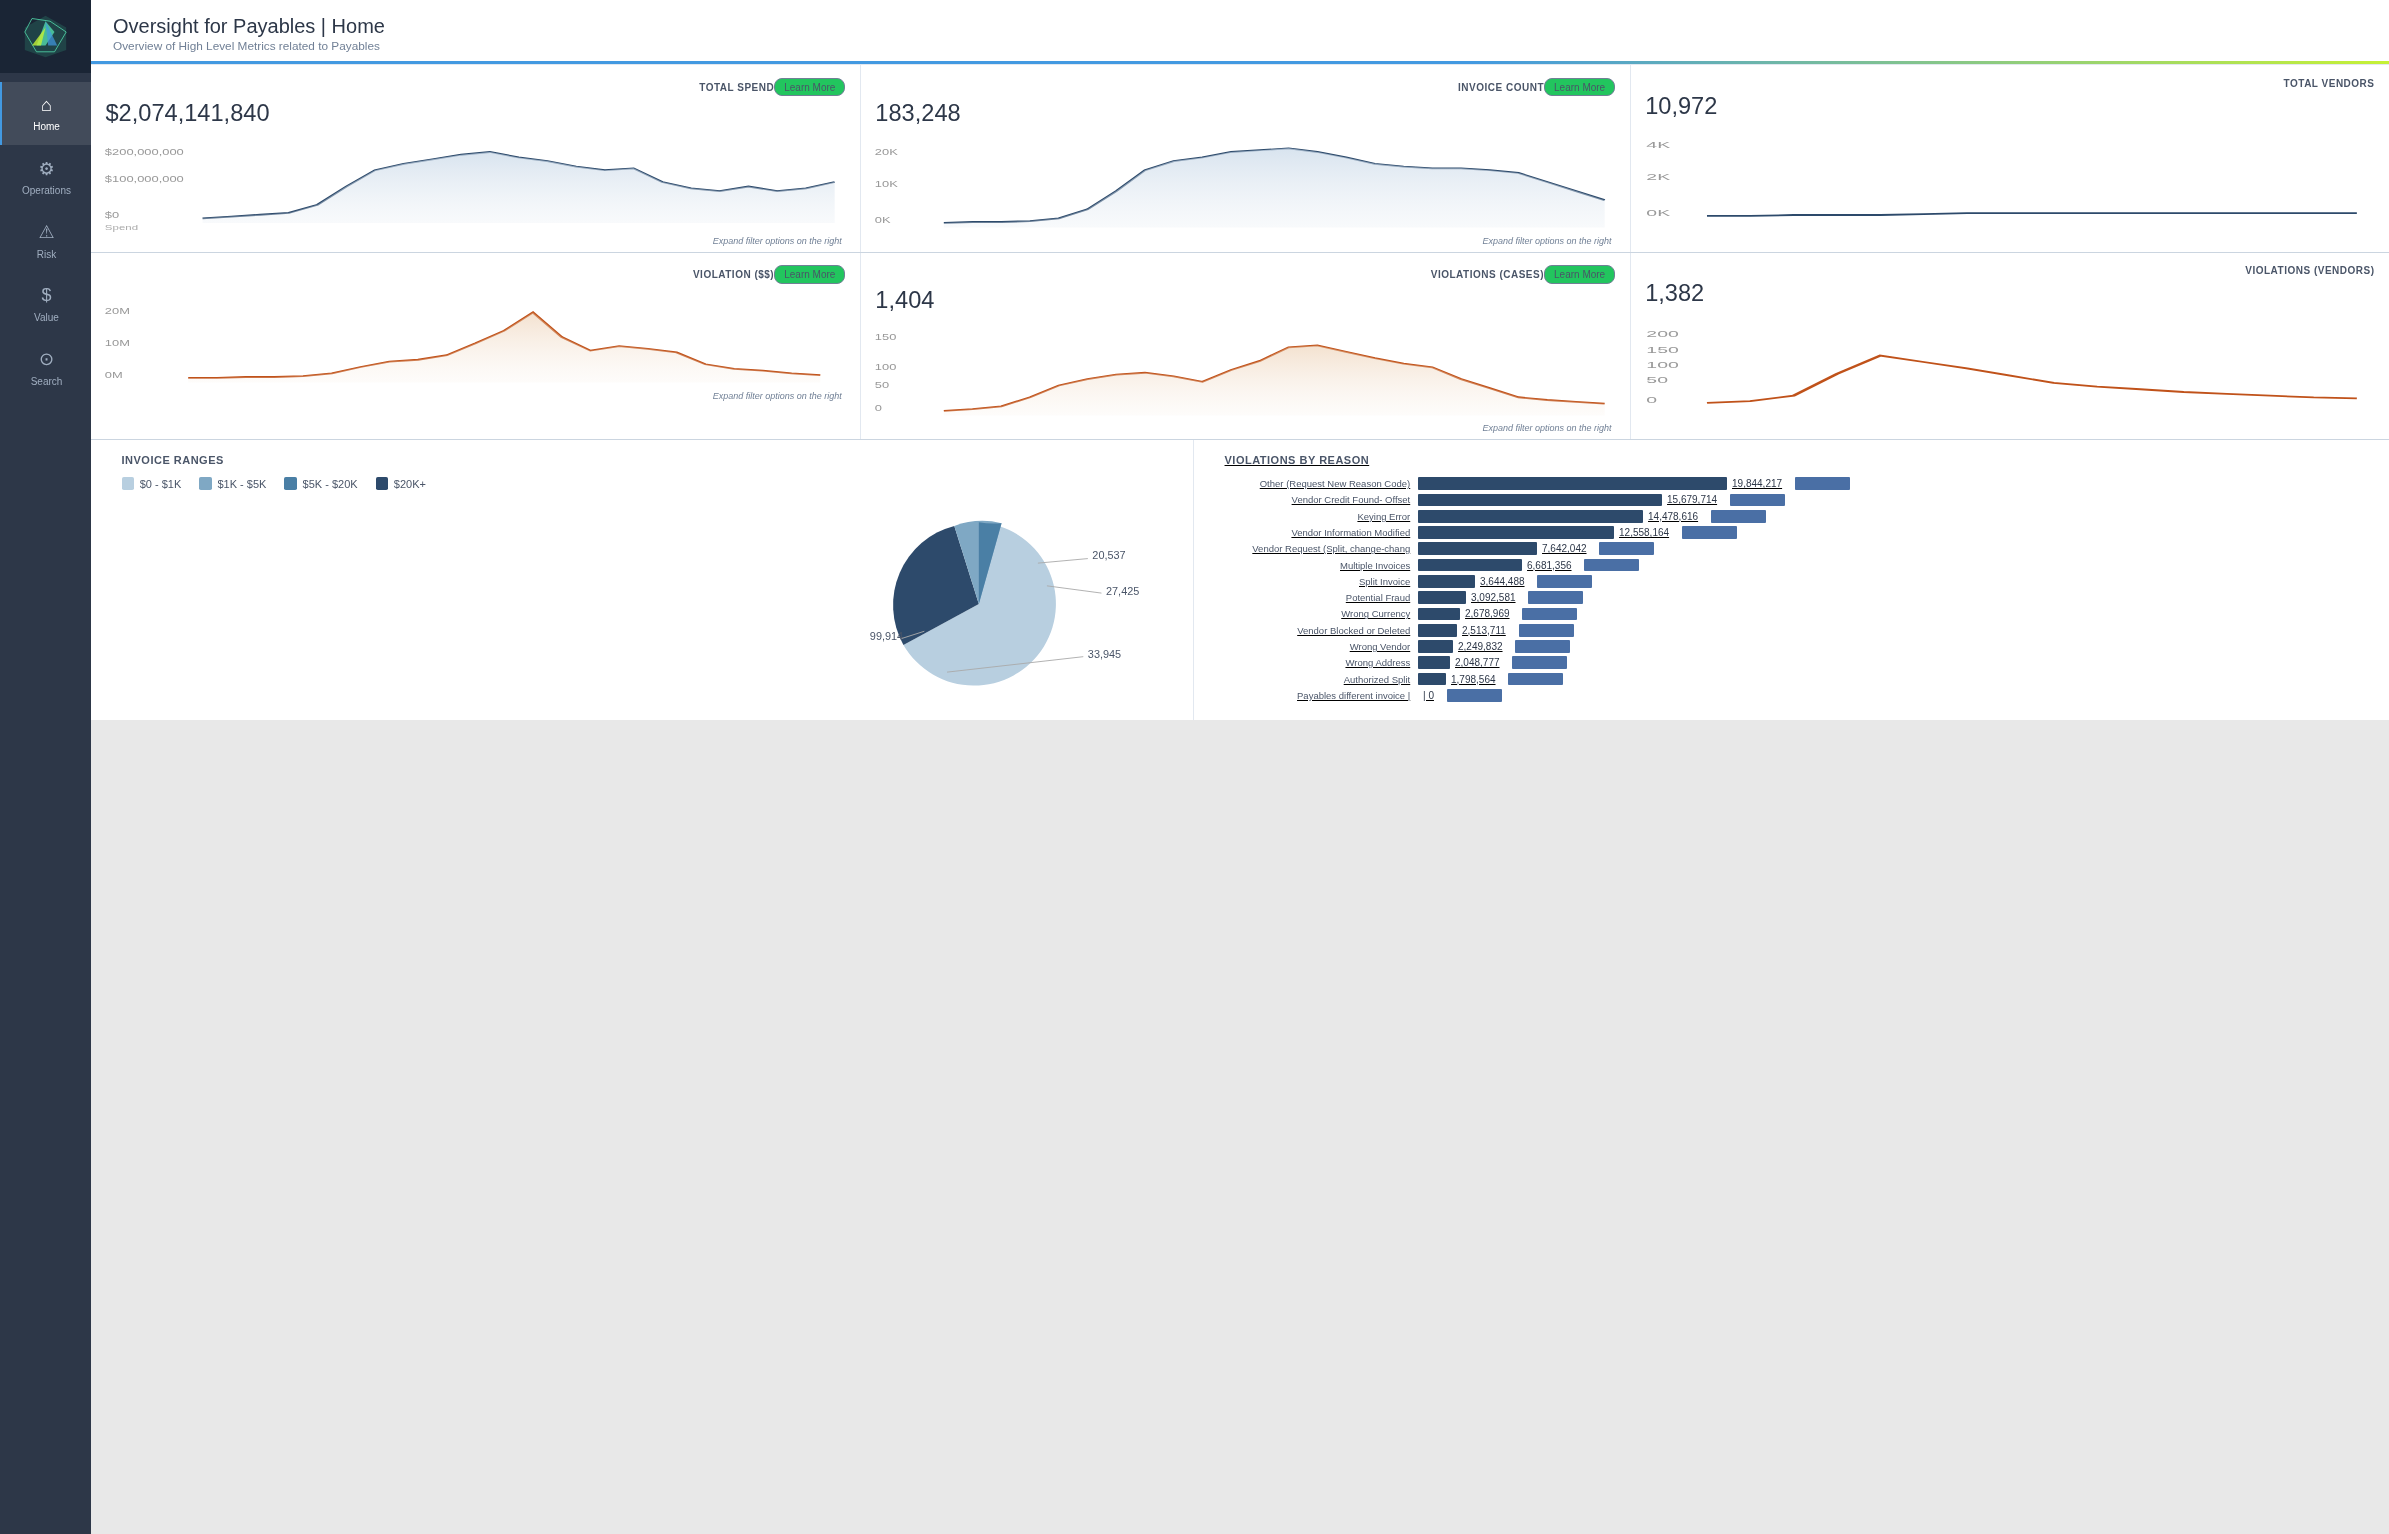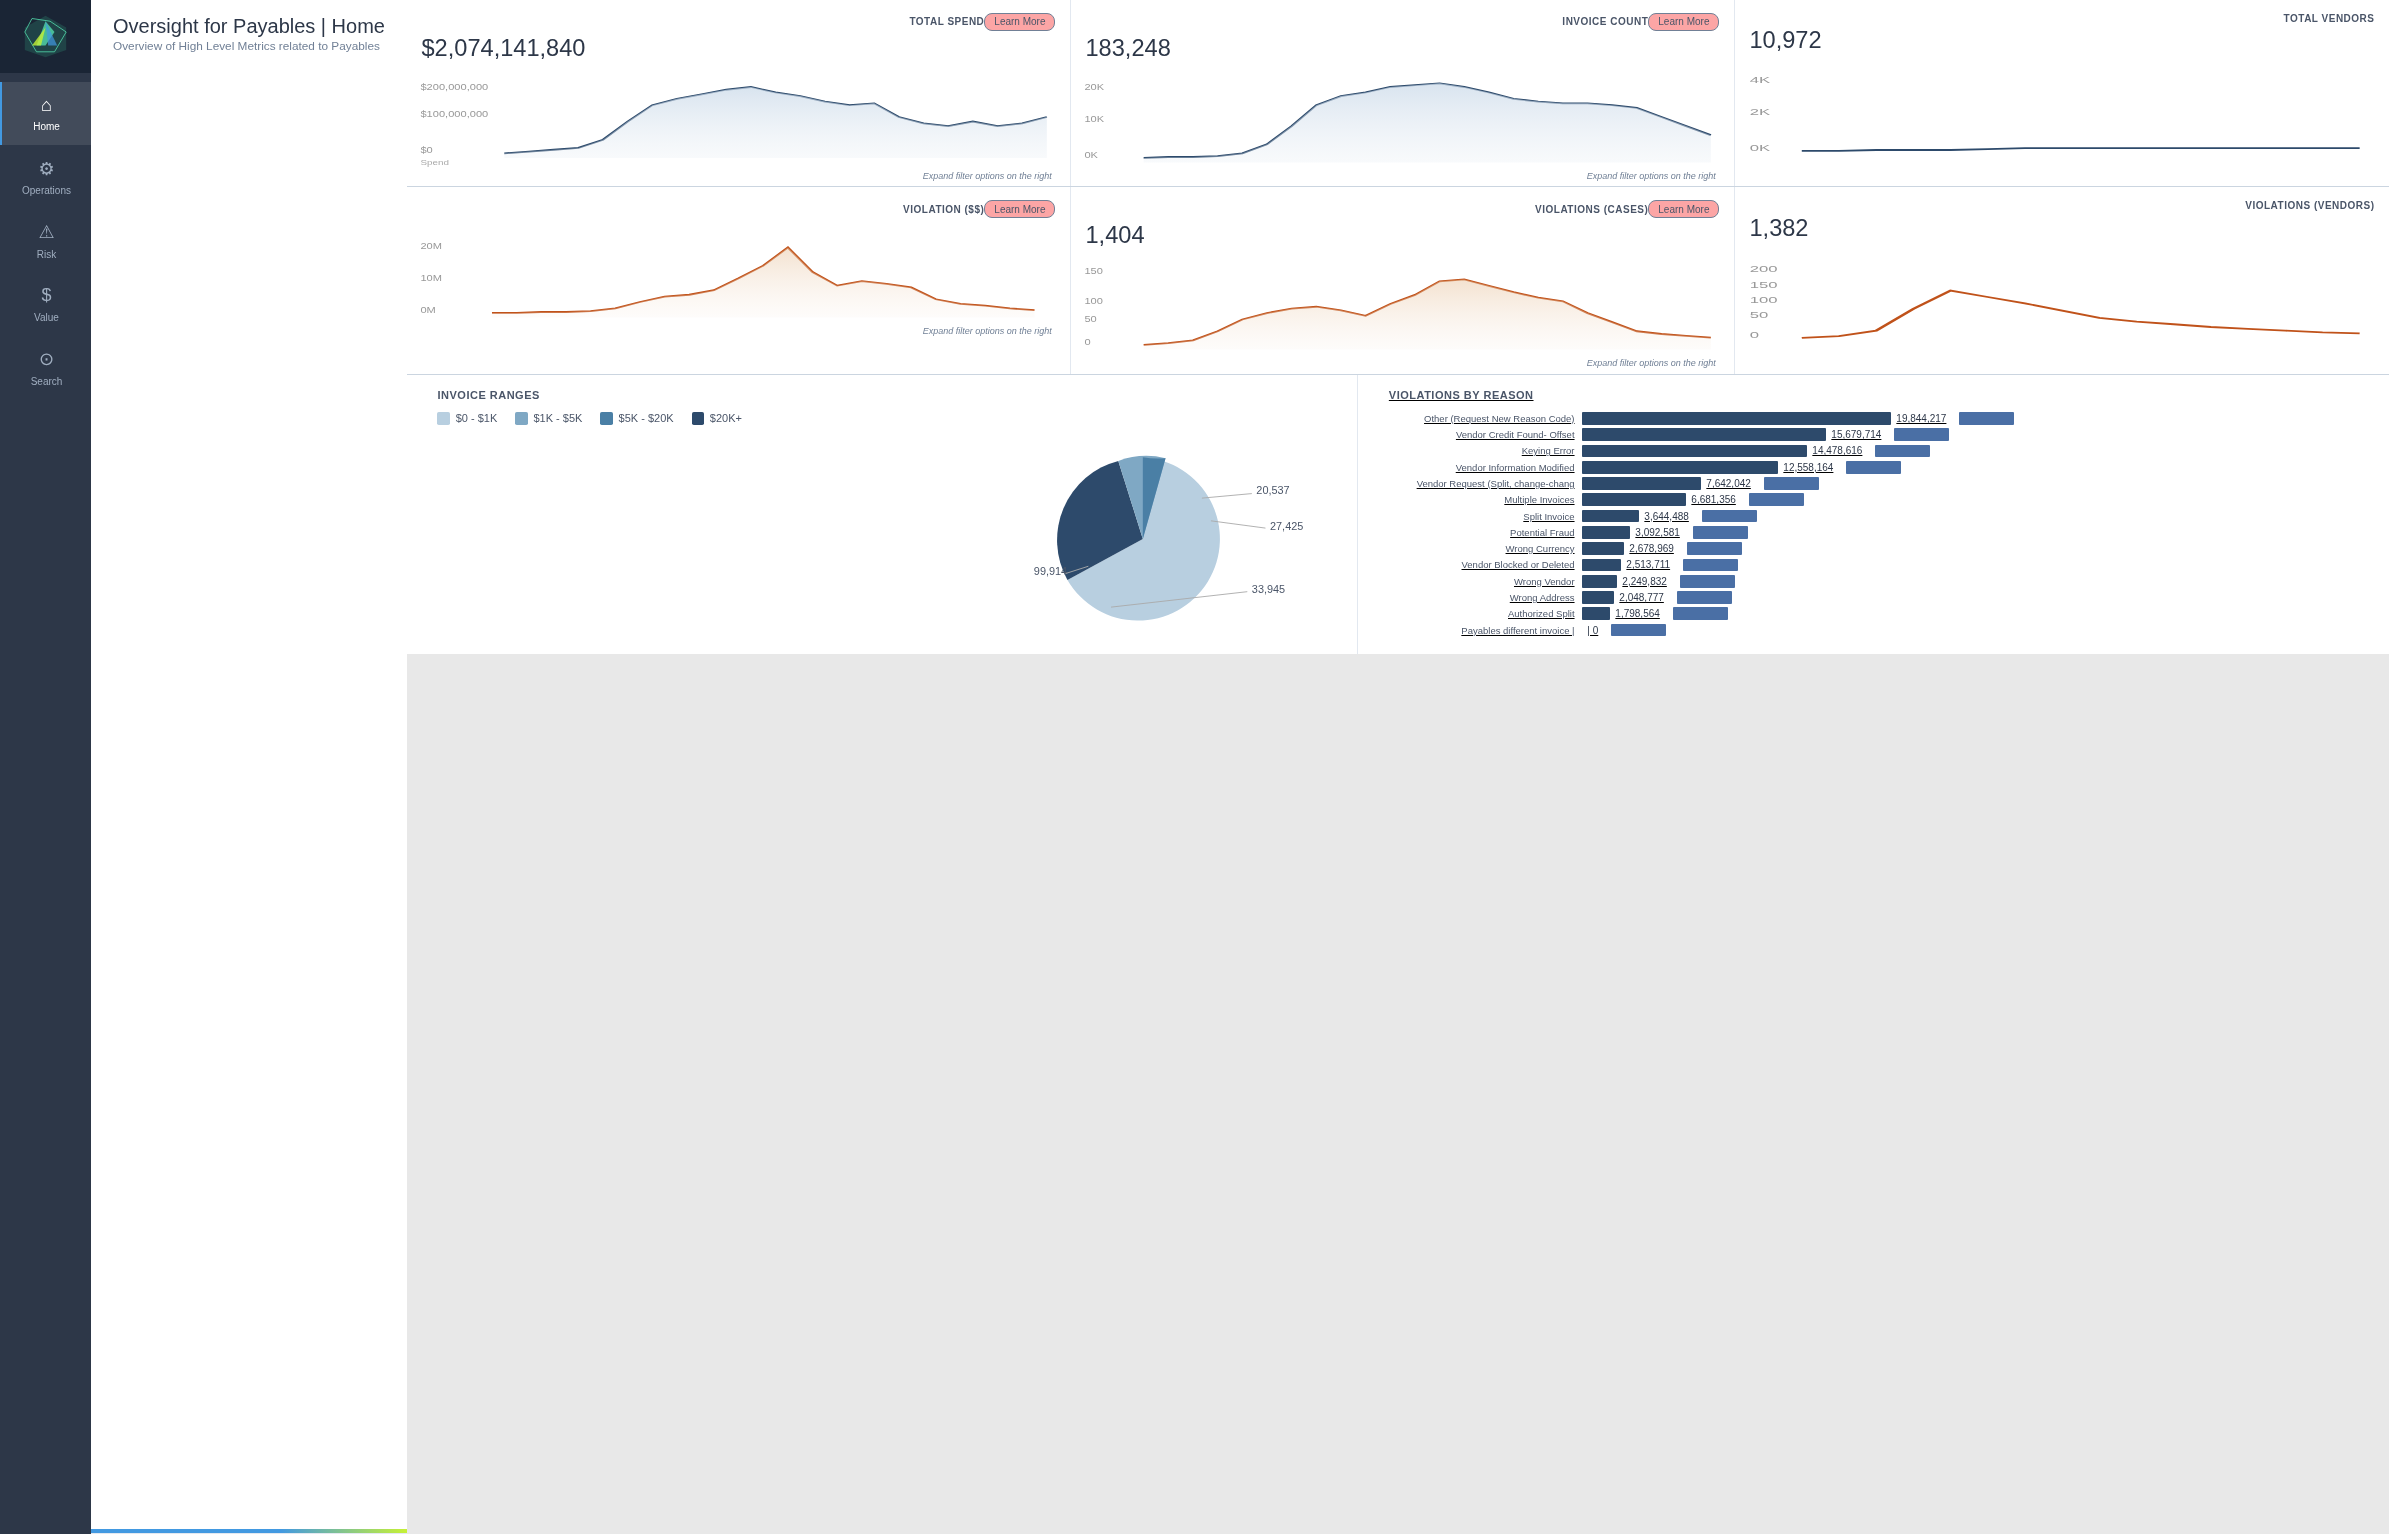--- a/index.html
+++ b/index.html
@@ -52,21 +52,21 @@
       background: rgba(255,255,255,0.1);
       border-left-color: #4299e1;
     }
     .nav-icon { font-size: 18px; }
     .nav-label { font-size: 10px; text-align: center; }
 
     
     .main {
       flex: 1;
       display: flex;
-      flex-direction: row;
+      flex-direction: column;
       overflow: hidden;
     }
 
     
     .topbar {
       background: #fff;
       padding: 14.5px 22px 11px;
       border-bottom: 0.9px solid #e2e8f0;
       position: relative;
     }
@@ -110,21 +110,21 @@
     .metric-label {
       font-size: 10px;
       font-weight: 600;
       color: #4a5568;
       letter-spacing: 0.5px;
       text-transform: uppercase;
     }
     .learn-more-btn {
       font-size: 10px;
       border: 0.9px solid #718096;
-      background: #fca5a5;
+      background: #22c55e;
       color: #4a5568;
       padding: 2.7px 9px;
       cursor: pointer;
       border-radius: 8px;
     }
     .metric-value {
       font-size: 23.6px;
       font-weight: 300;
       color: #2d3748;
       margin-bottom: 5.5px;

